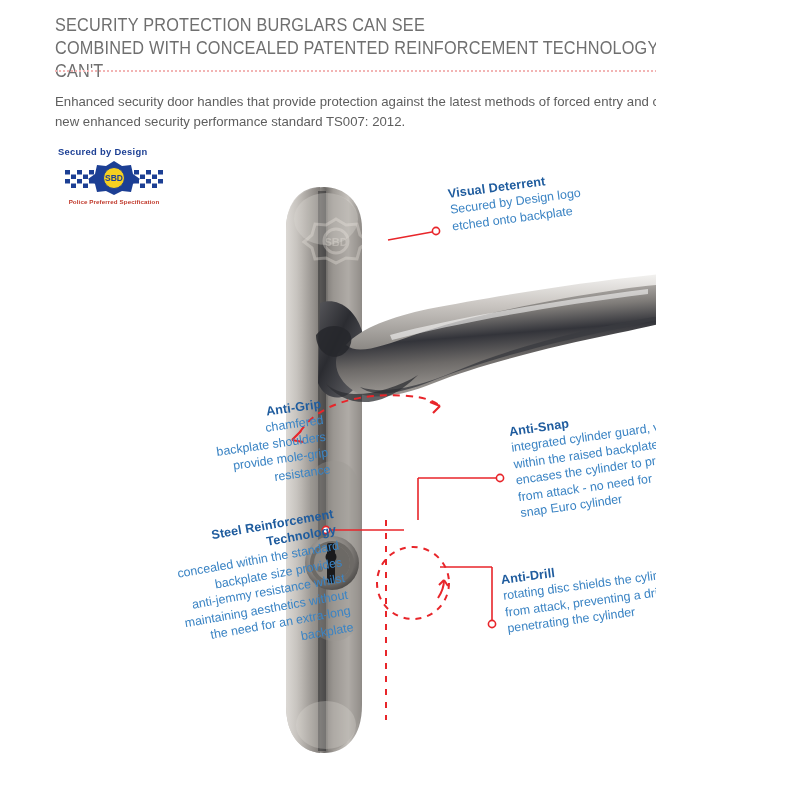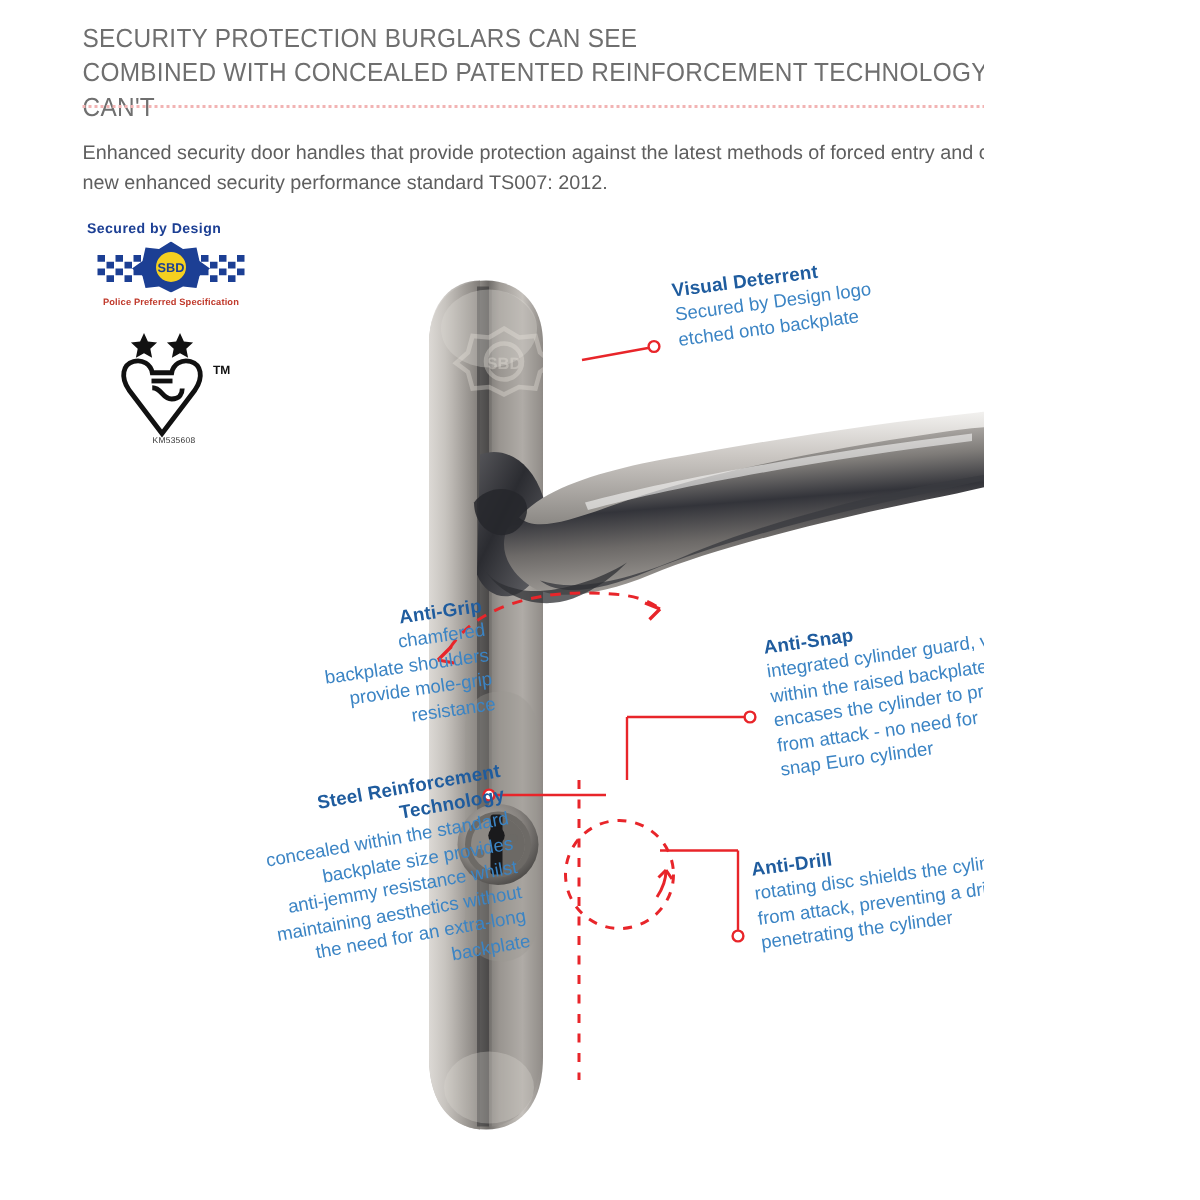--- a/index.html
+++ b/index.html
@@ -113,38 +113,20 @@
       </g>
 
       <path d="M100 0 L116 10 L134 8 L138 26 L152 36 L138 46 L134 62 L116 60 L100 68
                L84 60 L66 62 L62 46 L48 36 L62 26 L66 8 L84 10 Z" fill="#1c3f94"></path>
       <circle cx="100" cy="34" r="21" fill="#f5d020" stroke="#1c3f94" stroke-width="2"></circle>
       <text x="100" y="40" text-anchor="middle" font-family="Liberation Sans, sans-serif" font-size="17" font-weight="bold" fill="#1c3f94">SBD</text>
     </svg>
     <div class="sbd-sub">Police Preferred Specification</div>
   </div>
 
-  <div class="kitemark">
-    <svg width="96" height="74" viewBox="0 0 96 74">
-
-      <g fill="#111">
-        <path d="M28 4 l2.6 5.6 6.1 .7 -4.5 4.2 1.2 6 -5.4-3 -5.4 3 1.2-6 -4.5-4.2 6.1-.7 Z"></path>
-        <path d="M52 4 l2.6 5.6 6.1 .7 -4.5 4.2 1.2 6 -5.4-3 -5.4 3 1.2-6 -4.5-4.2 6.1-.7 Z"></path>
-      </g>
-
-      <g fill="none" stroke="#111" stroke-width="3.2">
-        <path d="M40 71 L18 42 C12 33 14 25 21 23 C27 21.3 32.5 25 33.5 30.5
-                 L40 30.5 L46.5 30.5 C47.5 25 53 21.3 59 23 C66 25 68 33 62 42 Z"></path>
-        <path d="M33.5 40.5 C40 40.5 40 48 46.5 48 C52 48 53.5 44 53.5 41"></path>
-        <path d="M33 36 L47 36"></path>
-      </g>
-    </svg>
-    <div class="km-tm">TM</div>
-    <div class="km-code">KM535608</div>
-  </div>
 
   <svg class="product" viewBox="0 0 470 615">
     <defs>
       <linearGradient id="plateG" x1="0" y1="0" x2="1" y2="0">
         <stop offset="0%" stop-color="#b4b0ab"></stop>
         <stop offset="14%" stop-color="#d2cec9"></stop>
         <stop offset="38%" stop-color="#a8a49f"></stop>
         <stop offset="52%" stop-color="#6e6b68"></stop>
         <stop offset="62%" stop-color="#9e9a95"></stop>
         <stop offset="82%" stop-color="#c6c2bd"></stop>

